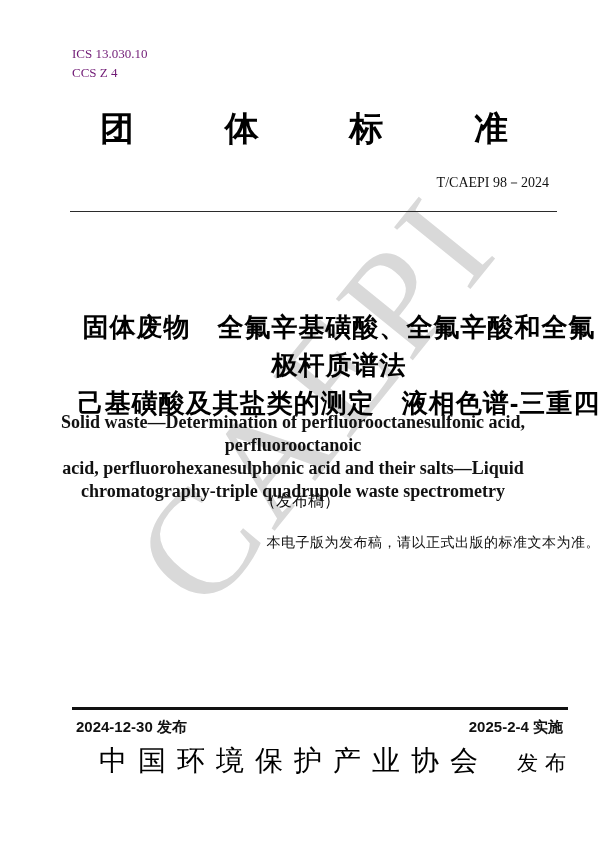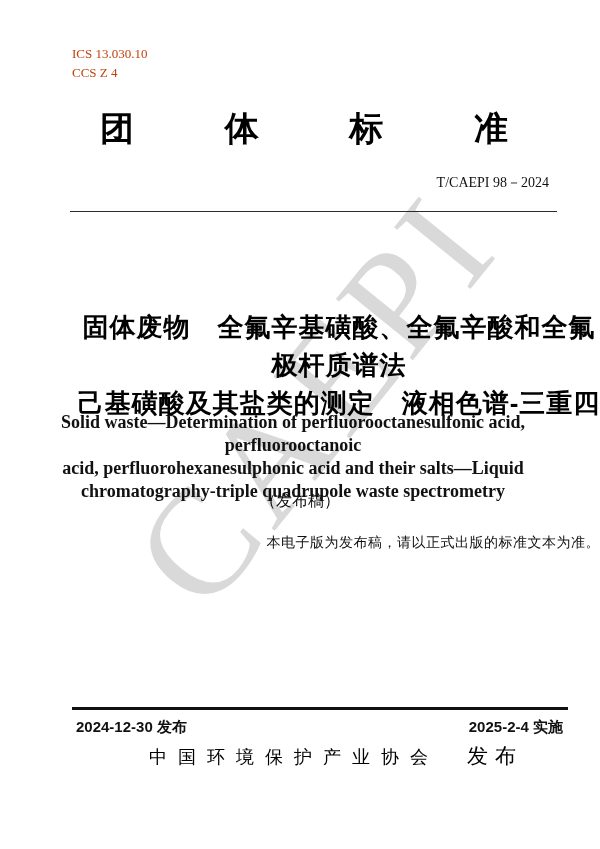--- a/index.html
+++ b/index.html
@@ -37,21 +37,21 @@
     inset: 0;
     z-index: 1;
   }
   .meta {
     position: absolute;
     left: 72px;
     top: 44px;
     font-family: "Liberation Serif", serif;
     font-size: 13px;
     line-height: 19px;
-    color: #c2410c;
+    color: #701a75;
   }
   .doc-type {
     position: absolute;
     left: 100px;
     top: 108px;
     width: 408px;
     display: flex;
     justify-content: space-between;
     font-family: "Liberation Sans", sans-serif;
     font-weight: 900;
@@ -151,21 +151,21 @@
     width: 100%;
     display: flex;
     justify-content: center;
     align-items: baseline;
     gap: 28px;
     transform: translateX(12px);
     color: #000;
   }
   .publisher {
     font-family: Liberation Sans, sans-serif;
-    font-size: 18px;
+    font-size: 28px;
     letter-spacing: 11px;
     white-space: nowrap;
     margin-left: 48px;
   }
   .publish-label {
     font-family: "Liberation Serif", serif;
     font-size: 21px;
     letter-spacing: 7px;
     white-space: nowrap;
   }

